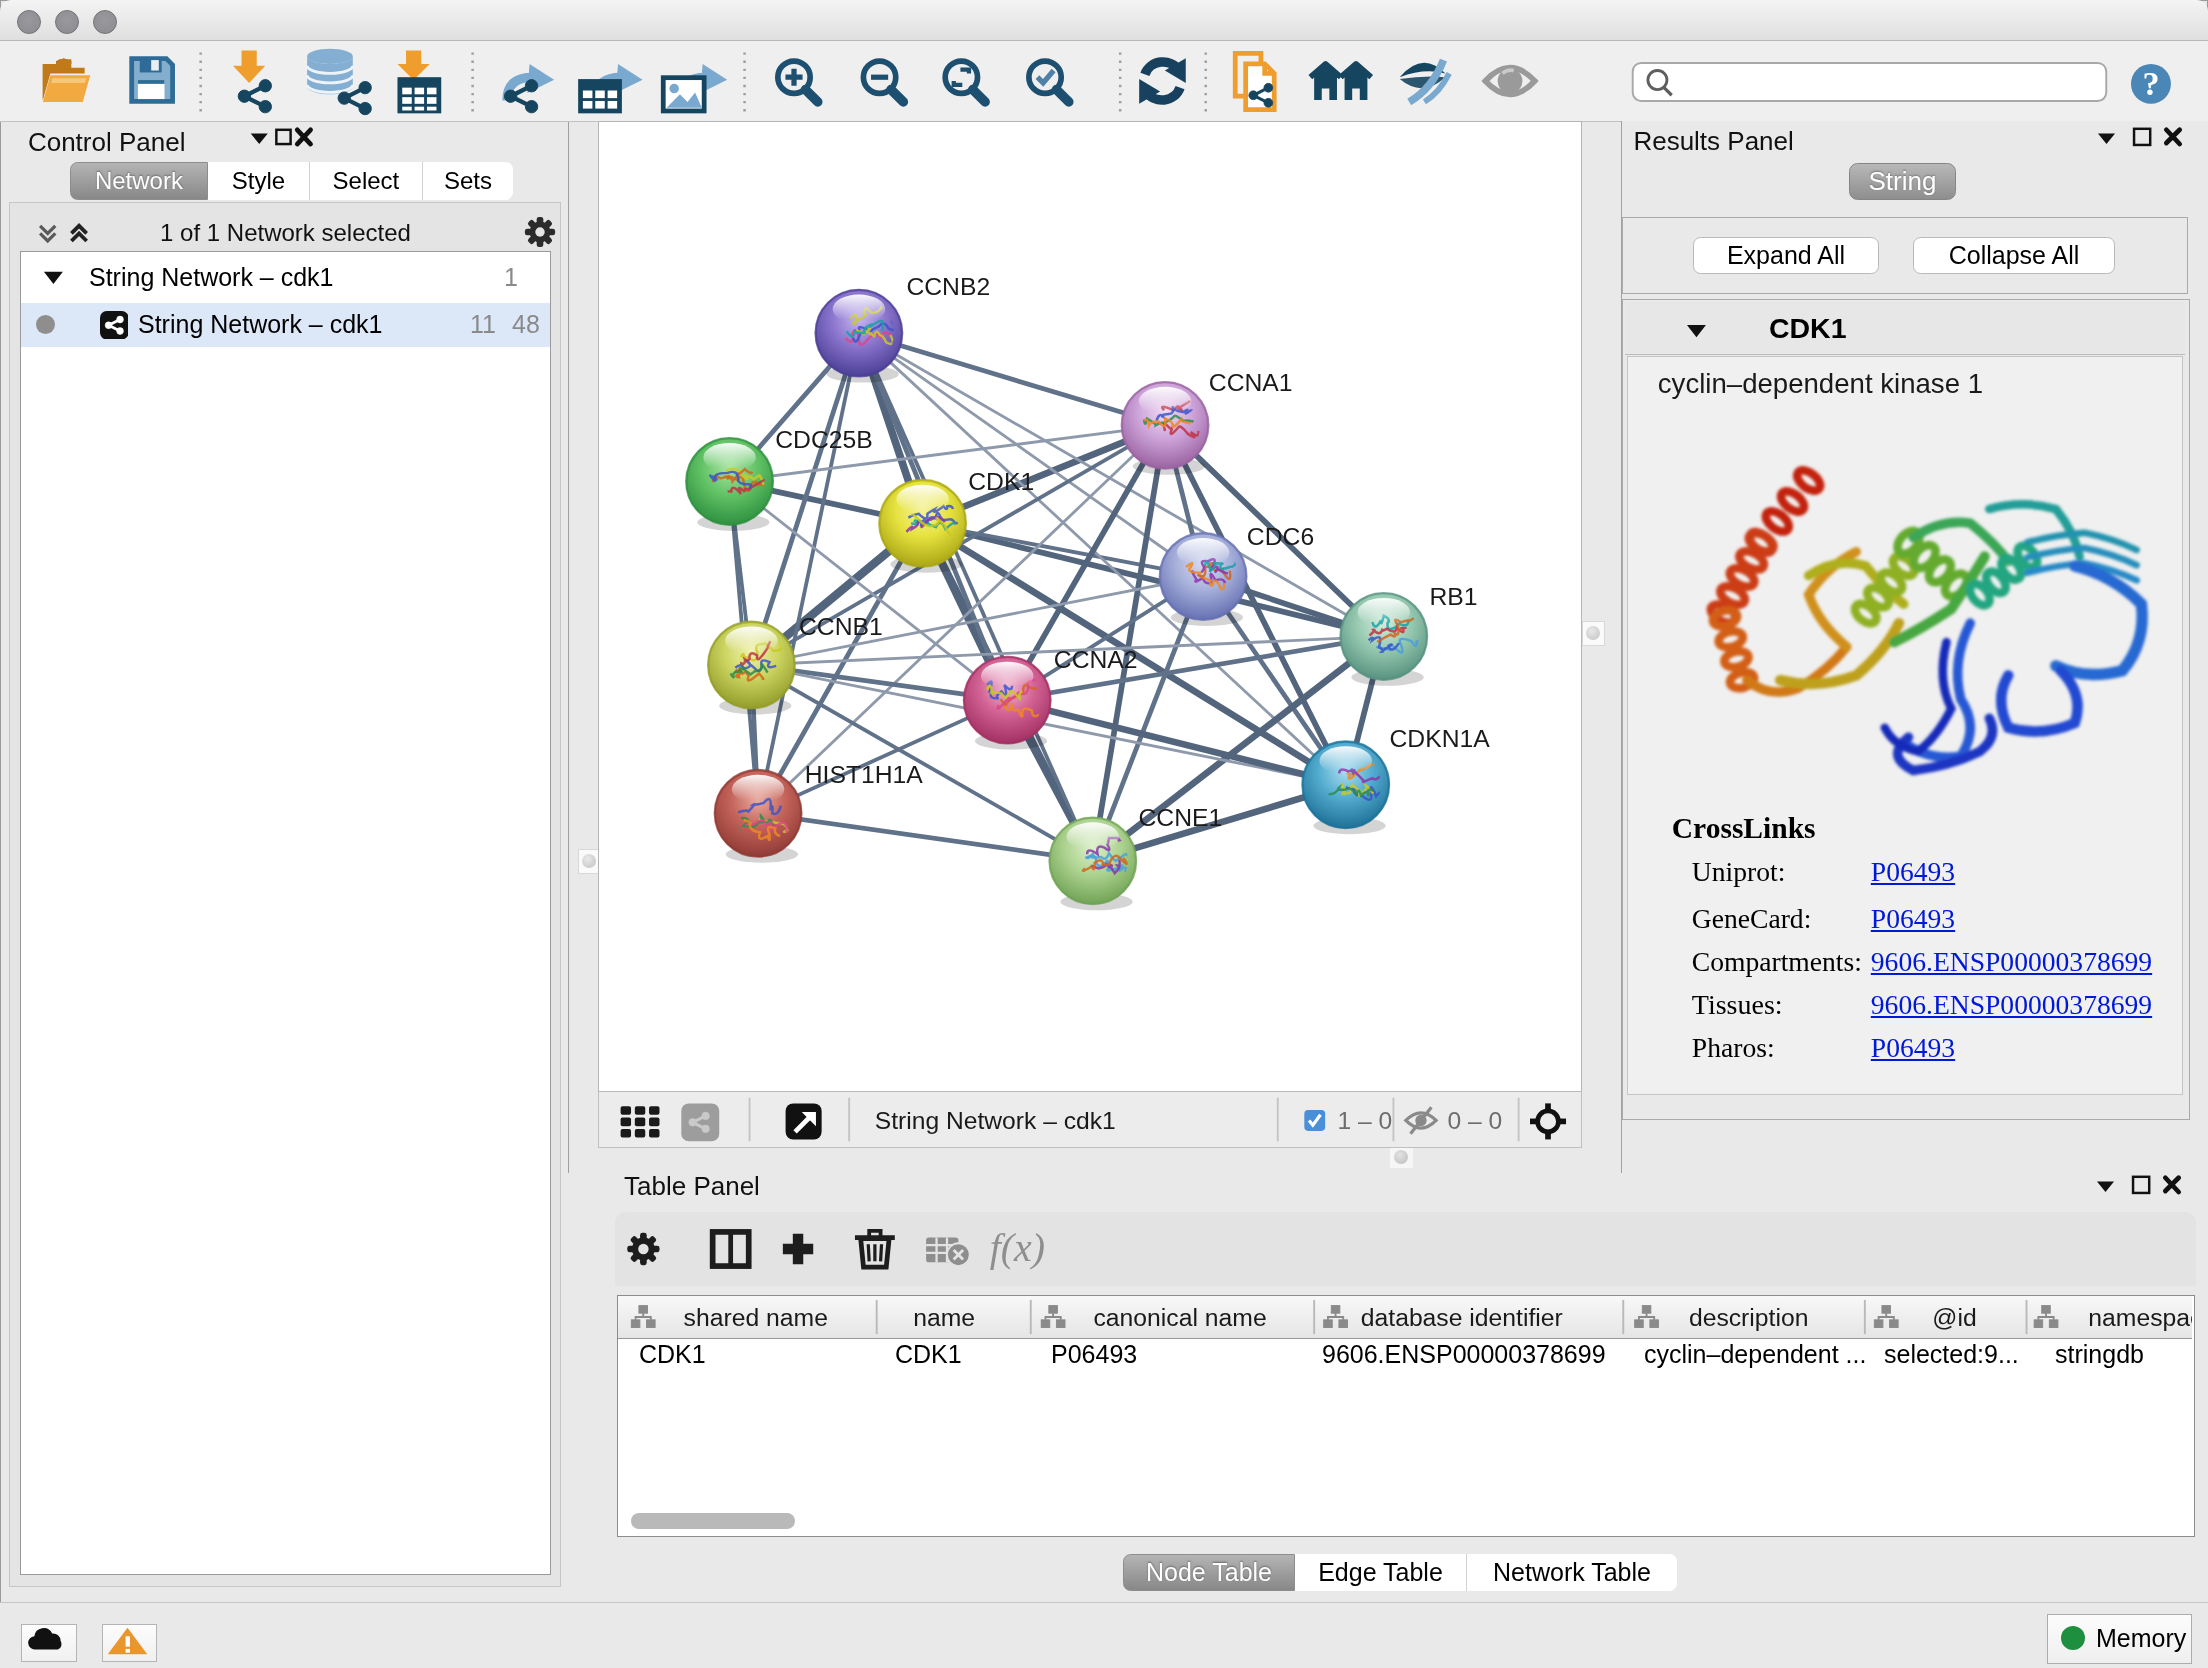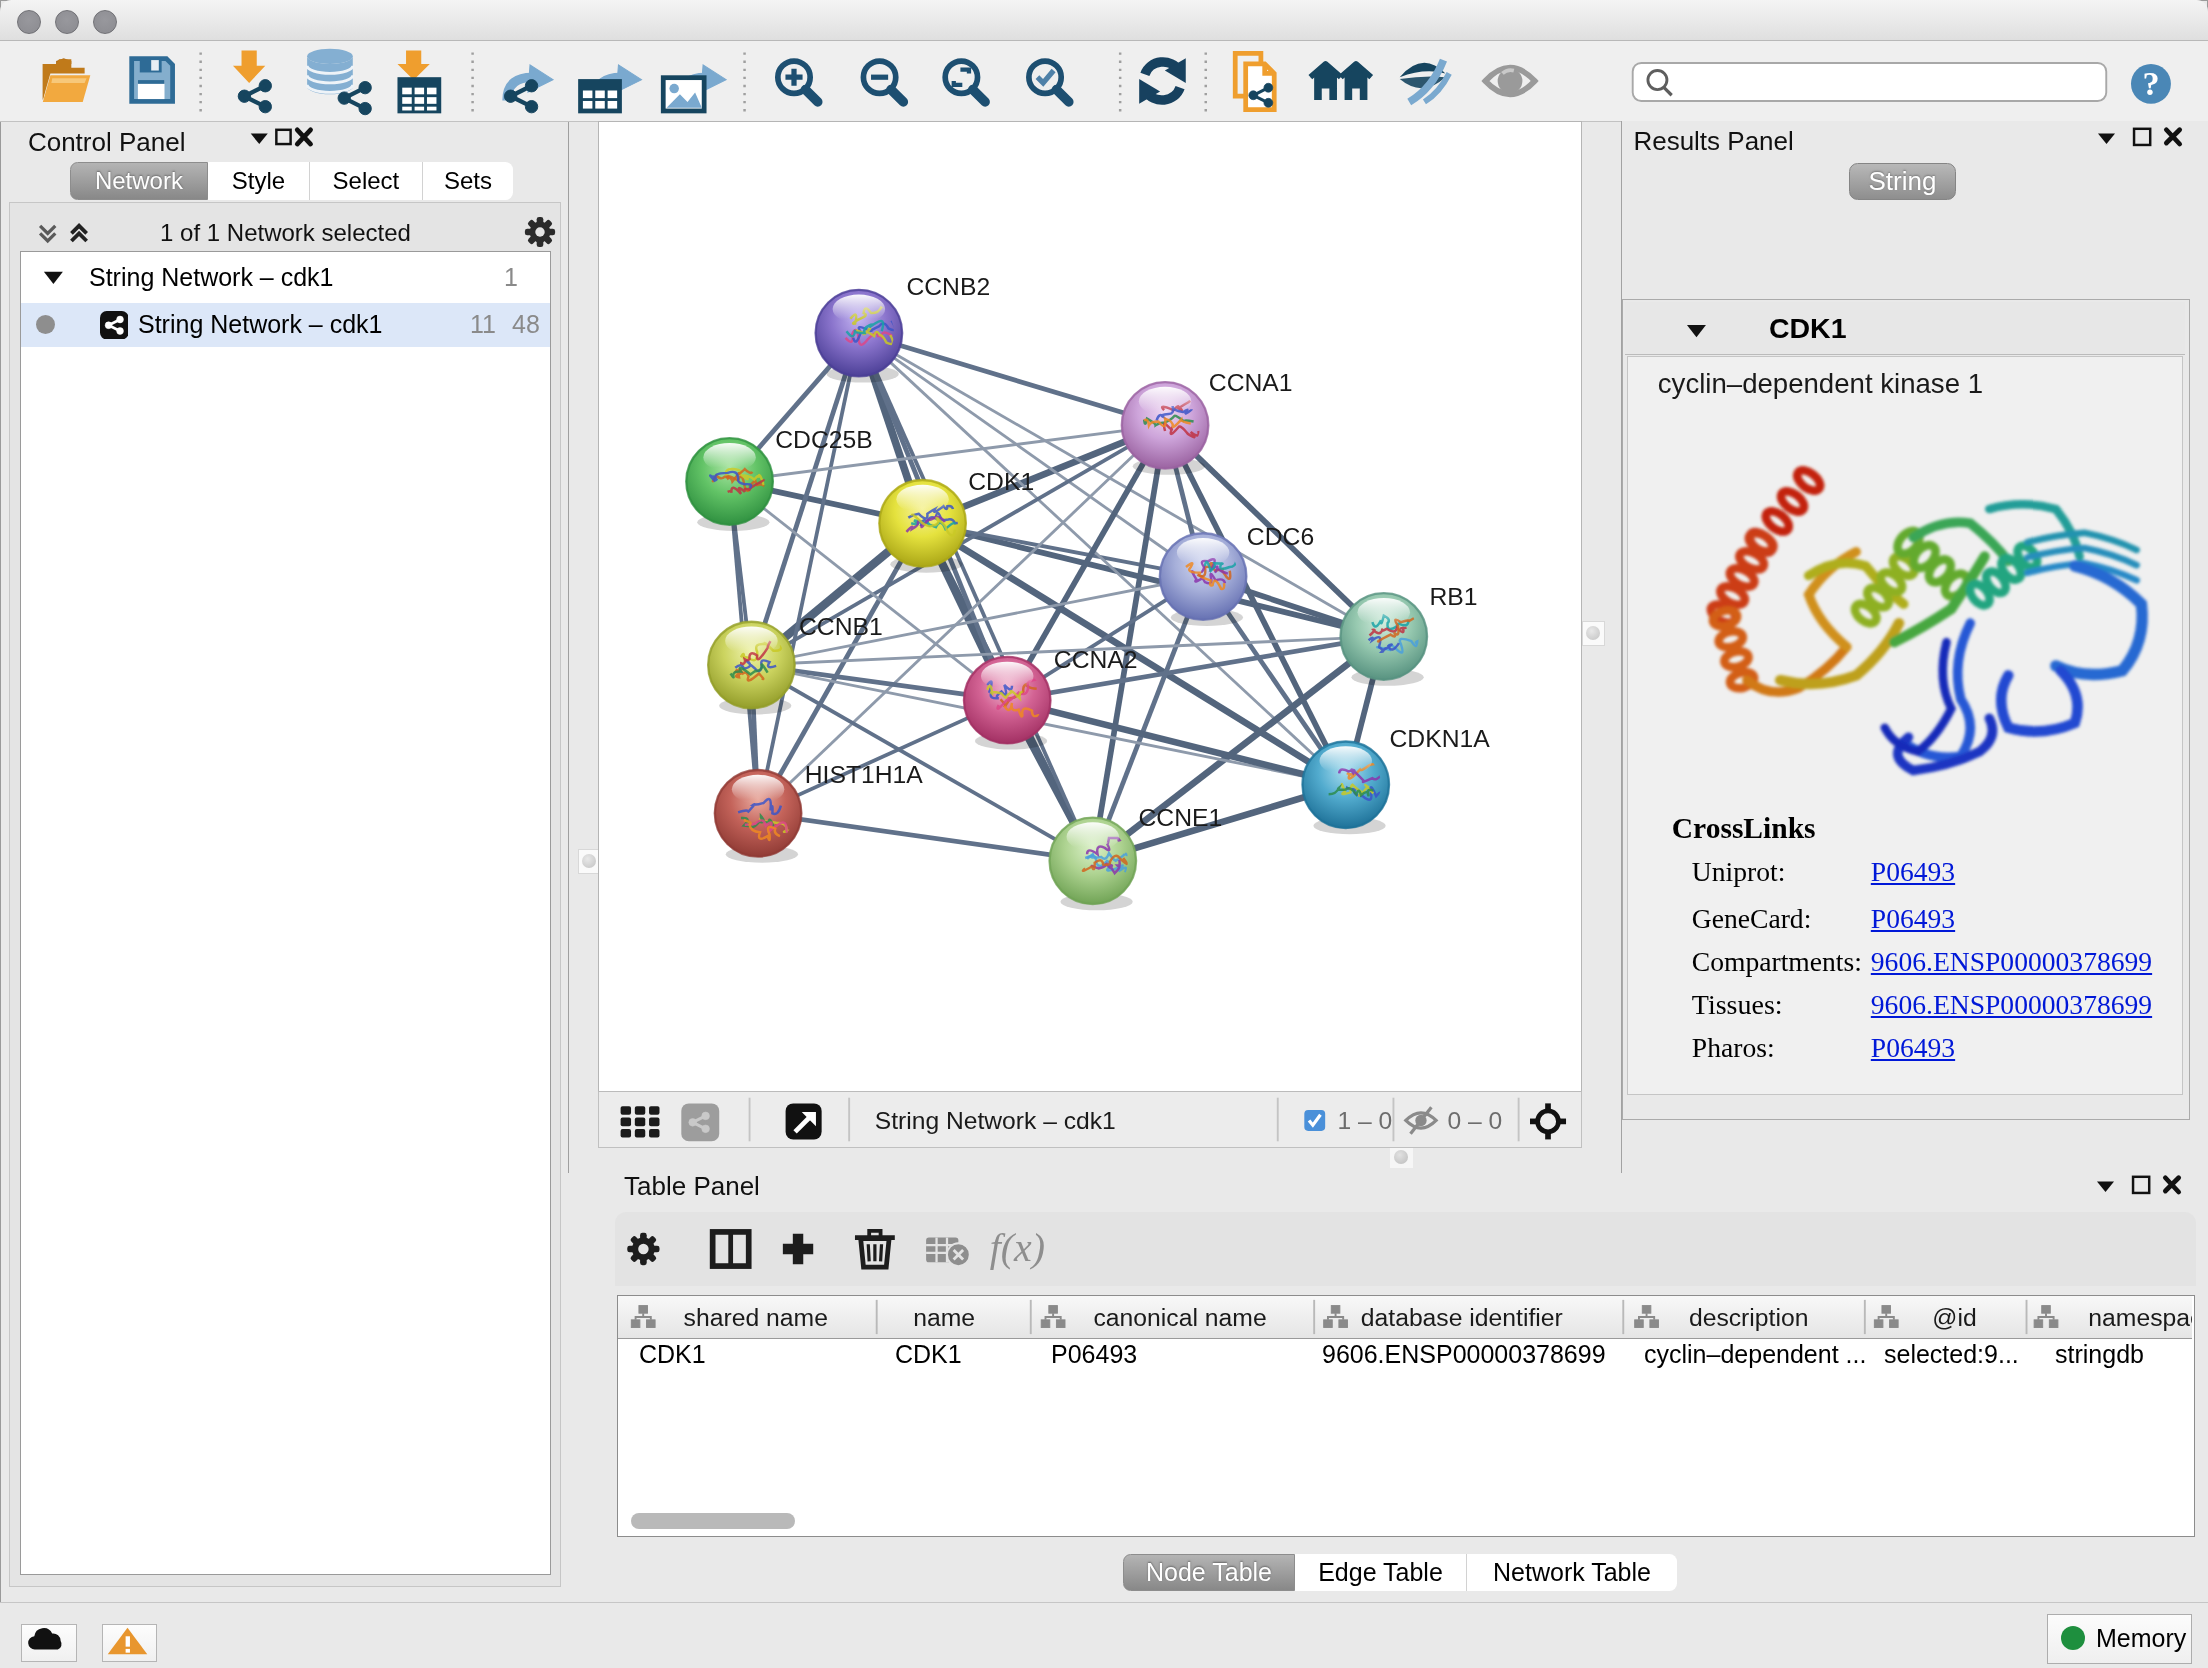--- a/index.html
+++ b/index.html
@@ -669,20 +669,26 @@
     <div class="abs ptitle" style="left:11.4px;top:4.8px;">Results Panel</div>
     <svg class="abs" width="105" height="28.5" style="left:470px;top:3.8px;" viewBox="0 0 110 30">
       <path d="M6 9 L24 9 L15 20 Z" fill="#111"></path>
       <rect x="44" y="4" width="17" height="17" fill="none" stroke="#111" stroke-width="2.6"></rect>
       <path d="M78 5 L92 20 M92 5 L78 19" stroke="#111" stroke-width="5" stroke-linecap="round"></path>
     </svg>
     <div class="abs" style="left:227px;top:42px;width:107px;height:37px;border-radius:8.6px;
          background:linear-gradient(#b8b8b8,#8e8e8e);border:1px solid #858585;box-sizing:border-box;
          display:flex;align-items:center;justify-content:center;font-size:26px;color:#fff;text-shadow:0 -1px 1.9px #777;">String</div>
 
+    <div class="abs" style="left:0px;top:96px;width:566px;height:77px;border:1.9px solid #aaa;box-sizing:border-box;background:#e9e9e9;">
+      <div class="abs" style="left:70px;top:19px;width:186px;height:37px;background:#fff;border:1px solid #b9b9b9;border-radius:7.6px;
+           box-sizing:border-box;display:flex;align-items:center;justify-content:center;font-size:25px;">Expand All</div>
+      <div class="abs" style="left:290px;top:19px;width:202px;height:37px;background:#fff;border:1px solid #b9b9b9;border-radius:7.6px;
+           box-sizing:border-box;display:flex;align-items:center;justify-content:center;font-size:25px;">Collapse All</div>
+    </div>
 
     <div class="abs" style="left:0px;top:178px;width:568px;height:821px;border:1.9px solid #aaa;box-sizing:border-box;background:#e9e9e9;">
       <div class="abs" style="left:1.9px;top:1.9px;width:560px;height:52px;background:#e7e7e7;border-bottom:1px solid #bbb;">
         <svg class="abs" width="28.5" height="21" style="left:61px;top:21px;" viewBox="0 0 30 22">
           <path d="M1 2 L21 2 L11 15 Z" fill="#111"></path>
         </svg>
         <span class="abs" style="left:144px;top:10.5px;font-size:28.5px;font-weight:bold;">CDK1</span>
       </div>
       <div class="abs" style="left:3.8px;top:56px;width:556px;height:739px;background:#f0f0f0;border:1px solid #c5c5c5;box-sizing:border-box;">
         <div class="abs" style="left:30px;top:11.4px;font-size:27.6px;color:#1a1a1a;">cyclin–dependent kinase 1</div>

